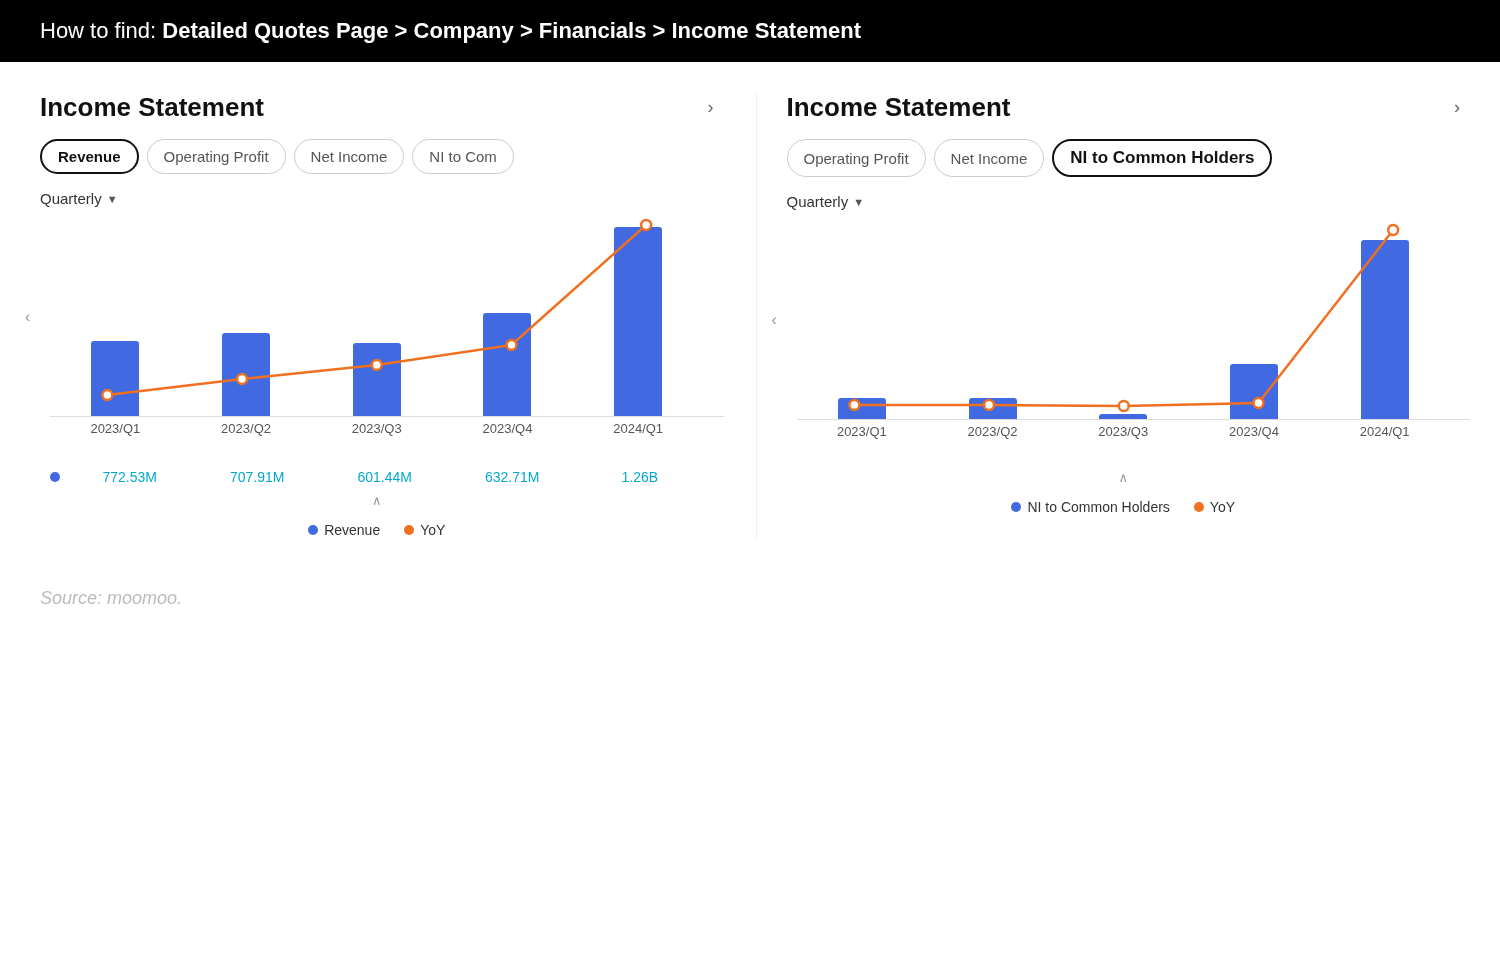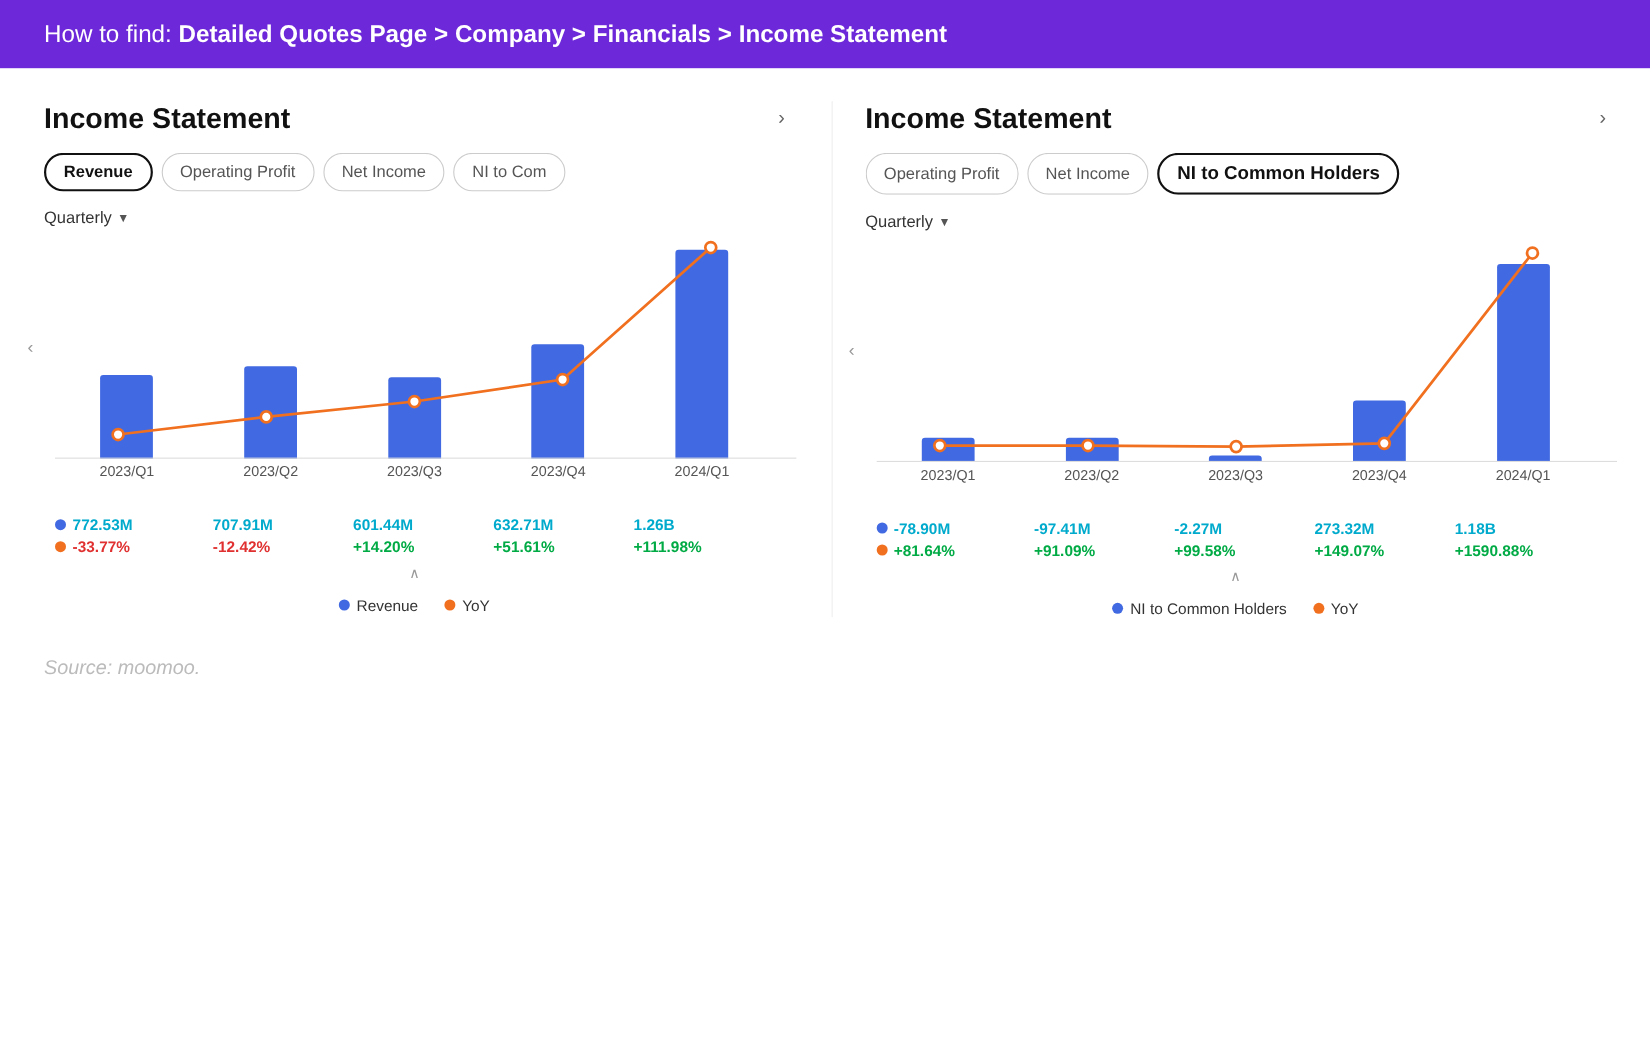--- a/index.html
+++ b/index.html
@@ -1,19 +1,19 @@
 <!DOCTYPE html>
 <html><head>
   <meta charset="utf-8">
   <style>
     * { box-sizing: border-box; margin: 0; padding: 0; }
     body { font-family: -apple-system, BlinkMacSystemFont, 'Segoe UI', sans-serif; background: #fff; width: 1500px; min-height: 954px; }
 
     .top-banner {
-      background: #6d28d9;
+      background: #000000;
       color: #fff;
       padding: 18px 40px;
       font-size: 22px;
       font-weight: 400;
     }
     .top-banner span.highlight {
       font-weight: 700;
     }
 
     .main-content {
@@ -172,23 +172,23 @@
       height: 10px;
       border-radius: 50%;
       margin-right: 6px;
       flex-shrink: 0;
     }
     .dot-blue { background: #4169e1; }
     .dot-orange { background: #f07020; }
 
     .data-cell {
       flex: 1;
-      text-align: left;
+      text-align: center;
       font-size: 14px;
-      font-weight: 700;
+      font-weight: 400;
     }
     .data-cell.cyan { color: #00aacc; }
     .data-cell.red { color: #e03030; }
     .data-cell.green { color: #00aa44; }
 
     .collapse-arrow {
       text-align: center;
       color: #999;
       font-size: 13px;
       margin-top: 8px;
@@ -208,21 +208,21 @@
       align-items: center;
       gap: 6px;
     }
     .legend-dot {
       width: 10px;
       height: 10px;
       border-radius: 50%;
     }
 
     .source-text {
-      margin-top: 36px;
+      margin-top: 50px;
       font-size: 18px;
       color: #bbb;
       font-style: italic;
     }
 
     
     .chart-svg {
       position: absolute;
       top: 0;
       left: 0;
@@ -307,28 +307,20 @@
 
       <div class="data-rows">
         <div class="data-row">
           <div class="dot dot-blue"></div>
           <div class="data-cell cyan">772.53M</div>
           <div class="data-cell cyan">707.91M</div>
           <div class="data-cell cyan">601.44M</div>
           <div class="data-cell cyan">632.71M</div>
           <div class="data-cell cyan">1.26B</div>
         </div>
-        <div class="data-row">
-          <div class="dot dot-orange"></div>
-          <div class="data-cell red">-33.77%</div>
-          <div class="data-cell red">-12.42%</div>
-          <div class="data-cell green">+14.20%</div>
-          <div class="data-cell green">+51.61%</div>
-          <div class="data-cell green">+111.98%</div>
-        </div>
       </div>
 
       <div class="collapse-arrow">∧</div>
 
       <div class="legend">
         <div class="legend-item">
           <div class="legend-dot" style="background:#4169e1;"></div>
           <span>Revenue</span>
         </div>
         <div class="legend-item">
@@ -394,38 +386,20 @@
 
         <div class="x-labels">
           <div class="x-label">2023/Q1</div>
           <div class="x-label">2023/Q2</div>
           <div class="x-label">2023/Q3</div>
           <div class="x-label">2023/Q4</div>
           <div class="x-label">2024/Q1</div>
         </div>
       </div>
 
-      <div class="data-rows">
-        <div class="data-row">
-          <div class="dot dot-blue"></div>
-          <div class="data-cell cyan">-78.90M</div>
-          <div class="data-cell cyan">-97.41M</div>
-          <div class="data-cell cyan">-2.27M</div>
-          <div class="data-cell cyan">273.32M</div>
-          <div class="data-cell cyan">1.18B</div>
-        </div>
-        <div class="data-row">
-          <div class="dot dot-orange"></div>
-          <div class="data-cell green">+81.64%</div>
-          <div class="data-cell green">+91.09%</div>
-          <div class="data-cell green">+99.58%</div>
-          <div class="data-cell green">+149.07%</div>
-          <div class="data-cell green">+1590.88%</div>
-        </div>
-      </div>
 
       <div class="collapse-arrow">∧</div>
 
       <div class="legend">
         <div class="legend-item">
           <div class="legend-dot" style="background:#4169e1;"></div>
           <span>NI to Common Holders</span>
         </div>
         <div class="legend-item">
           <div class="legend-dot" style="background:#f07020;"></div>

